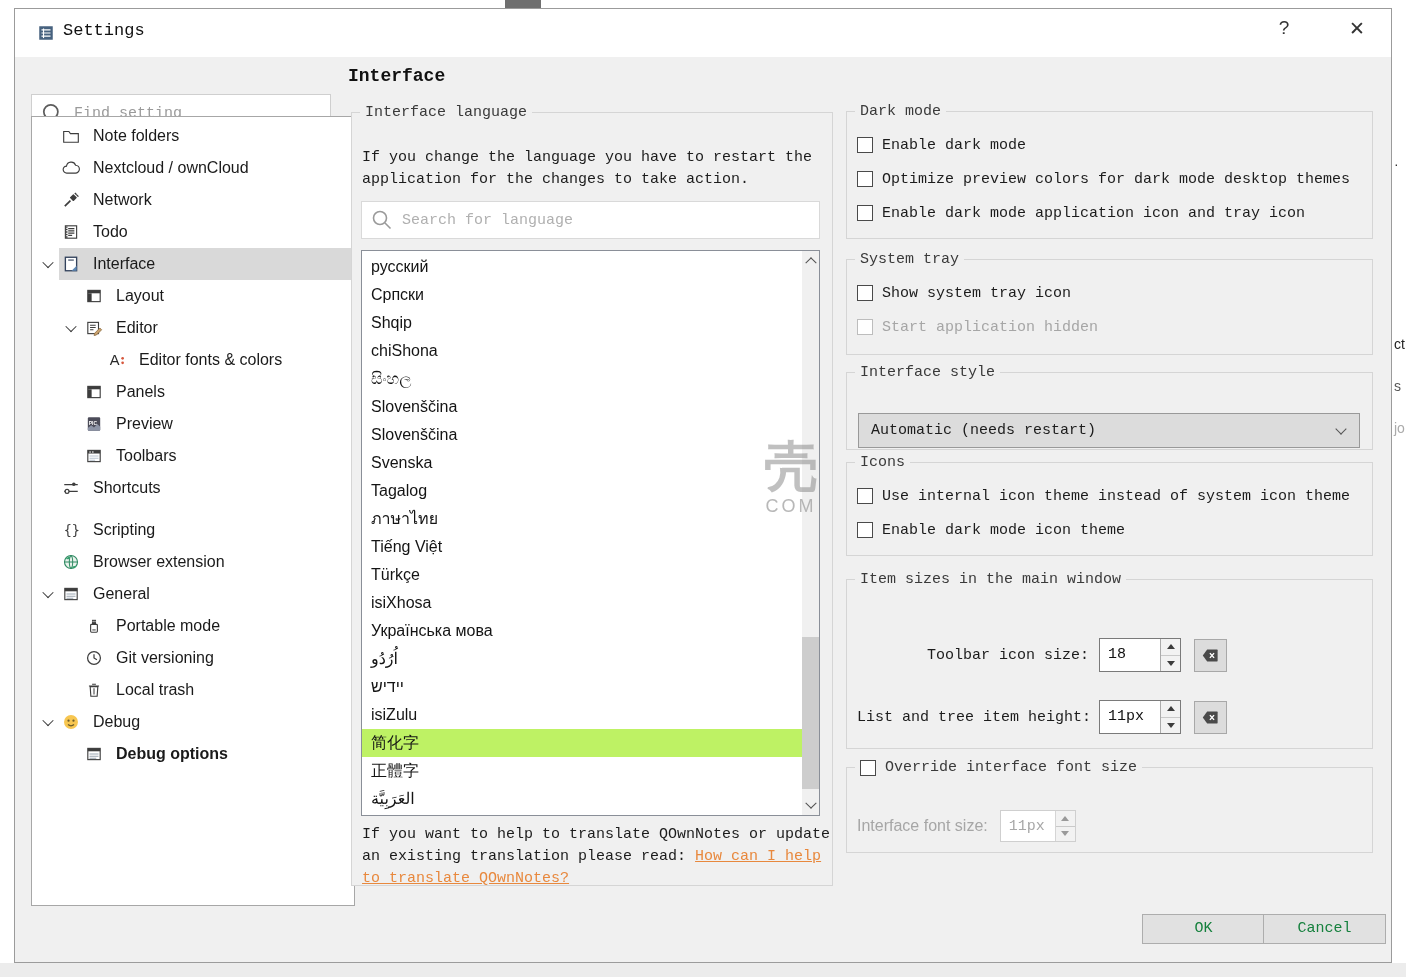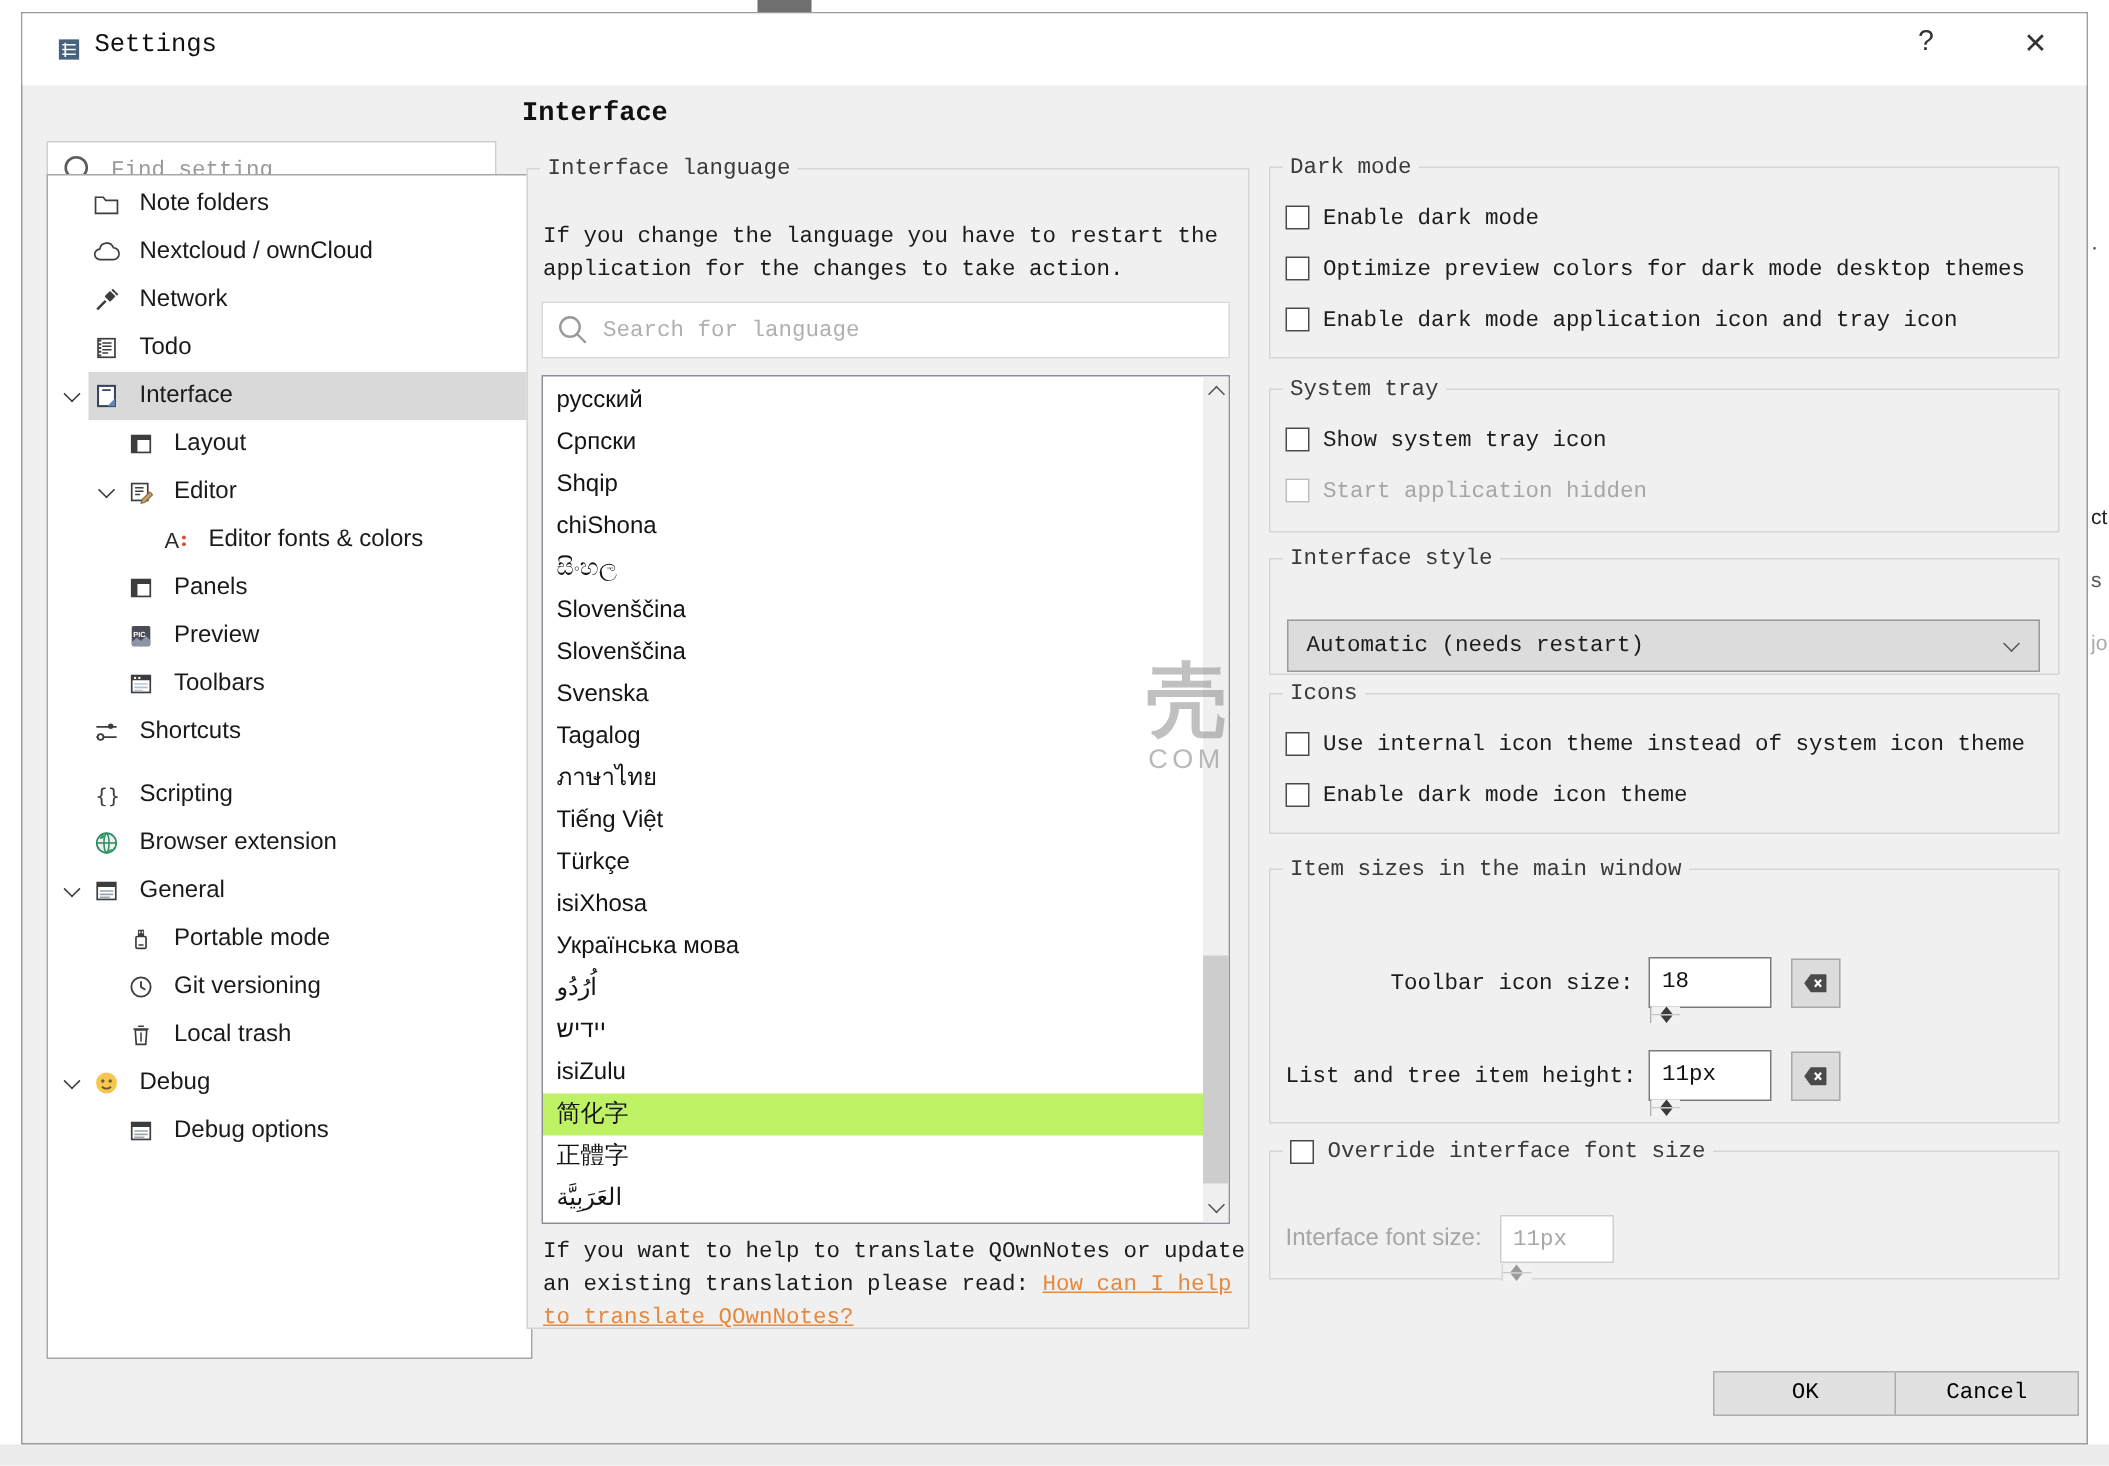--- a/index.html
+++ b/index.html
@@ -73,42 +73,42 @@
   .cb { width:16px; height:16px; background:#fff; border:1px solid #4a4a4a; flex:0 0 16px; }
   .cbl { font:15px "Liberation Mono",monospace; color:#1c1c1c; white-space:nowrap; }
   .cbrow.disabled .cb { border-color:#bdbdbd; }
   .cbrow.disabled .cbl { color:#a6a6a6; }
 
   .combo { position:absolute; left:11px; top:32px; width:502px; height:35px; background:#dcdcdc; border:1px solid #999; display:flex; align-items:center; padding:0 12px; font:15px "Liberation Mono",monospace; color:#1c1c1c; cursor:pointer; }
   .combo .cchev { position:absolute; right:14px; top:11px; width:8px; height:8px; border-right:1.8px solid #555; border-bottom:1.8px solid #555; transform:rotate(45deg); }
 
   .srow { position:absolute; display:flex; align-items:center; }
   .srow .slabel { width:232px; text-align:right; font:15px "Liberation Mono",monospace; color:#1c1c1c; white-space:nowrap; }
-  .spin { display:flex; margin-left:10px; width:82px; height:34px; background:#fff; border:1px solid #7a7a7a;flex-direction:column; }
+  .spin { display:flex; margin-left:10px; width:82px; height:34px; background:#fff; border:1px solid #7a7a7a; }
   .spin .sval { flex:1; font:15px "Liberation Mono",monospace; color:#111; line-height:32px; padding-left:8px; }
   .spin .sbtns { width:20px; border-left:1px solid #ababab; display:flex; flex-direction:column; }
   .spin .sup, .spin .sdn { flex:1; background:#f2f2f2; display:flex; align-items:center; justify-content:center; cursor:pointer; }
   .spin .sup { border-bottom:1px solid #c9c9c9; }
   .spin .sup::before { content:''; border-left:4px solid transparent; border-right:4px solid transparent; border-bottom:5px solid #3c3c3c; }
   .spin .sdn::before { content:''; border-left:4px solid transparent; border-right:4px solid transparent; border-top:5px solid #3c3c3c; }
   .clearbtn { margin-left:13px; width:33px; height:33px; background:#dcdcdc; border:1px solid #a8a8a8; display:flex; align-items:center; justify-content:center; cursor:pointer; }
   .clearbtn svg { width:19px; height:19px; }
 
   .spin.disabled { border-color:#cfcfcf; }
   .spin.disabled .sval { color:#a8a8a8; }
   .spin.disabled .sbtns { border-left-color:#d5d5d5; }
   .spin.disabled .sup::before { border-bottom-color:#9a9a9a; }
   .spin.disabled .sdn::before { border-top-color:#9a9a9a; }
   .slabel.disabled { color:#a6a6a6; }
 
   .fs-override legend { display:flex; align-items:center; gap:9px; }
   .ovrrow { position:absolute; left:10px; top:34px; display:flex; align-items:center; }
   .ovrrow .spin { width:76px; height:32px; margin-left:12px; }
 
-  .btn { position:absolute; width:123px; height:30px; background:#e1e1e1; border:1px solid #adadad; font:15px "Liberation Mono",monospace; color:#000000; text-align:center; line-height:28px; cursor:pointer; }
+  .btn { position:absolute; width:123px; height:30px; background:#e1e1e1; border:1px solid #adadad; font:15px "Liberation Mono",monospace; color:#15803d; text-align:center; line-height:28px; cursor:pointer; }
   .okbtn { left:1127px; top:905px; }
   .cancelbtn { left:1248px; top:905px; }
 
   
   .wm { position:absolute; left:764px; top:440px; z-index:30; pointer-events:none; text-align:center; }
   .wm .wg { font-size:54px; line-height:54px; color:rgba(140,140,140,.55); font-family:"DejaVu Sans",sans-serif; font-weight:bold; }
   .wm .wt { font-size:18px; letter-spacing:3px; color:rgba(160,160,160,.75); font-family:"Liberation Sans",sans-serif; margin-top:2px; }
 </style>
 </head>
 <body>
@@ -408,21 +408,21 @@
       </div>
       <div class="trow" style="padding-left: 5px;">
         <span class="chev open"></span>
         <span class="thl">
           <svg class="ti">
             <use href="#i-smiley"></use>
           </svg>
           <span class="tlabel">Debug</span>
         </span>
       </div>
-      <div class="trow" style="padding-left: 28px;">
+      <div class="trow" style="padding-left: 28px; font-weight: bold;">
         <span class="chev"></span>
         <span class="thl">
           <svg class="ti">
             <use href="#i-window"></use>
           </svg>
           <span class="tlabel">Debug options</span>
         </span>
       </div>
     </div>
 

